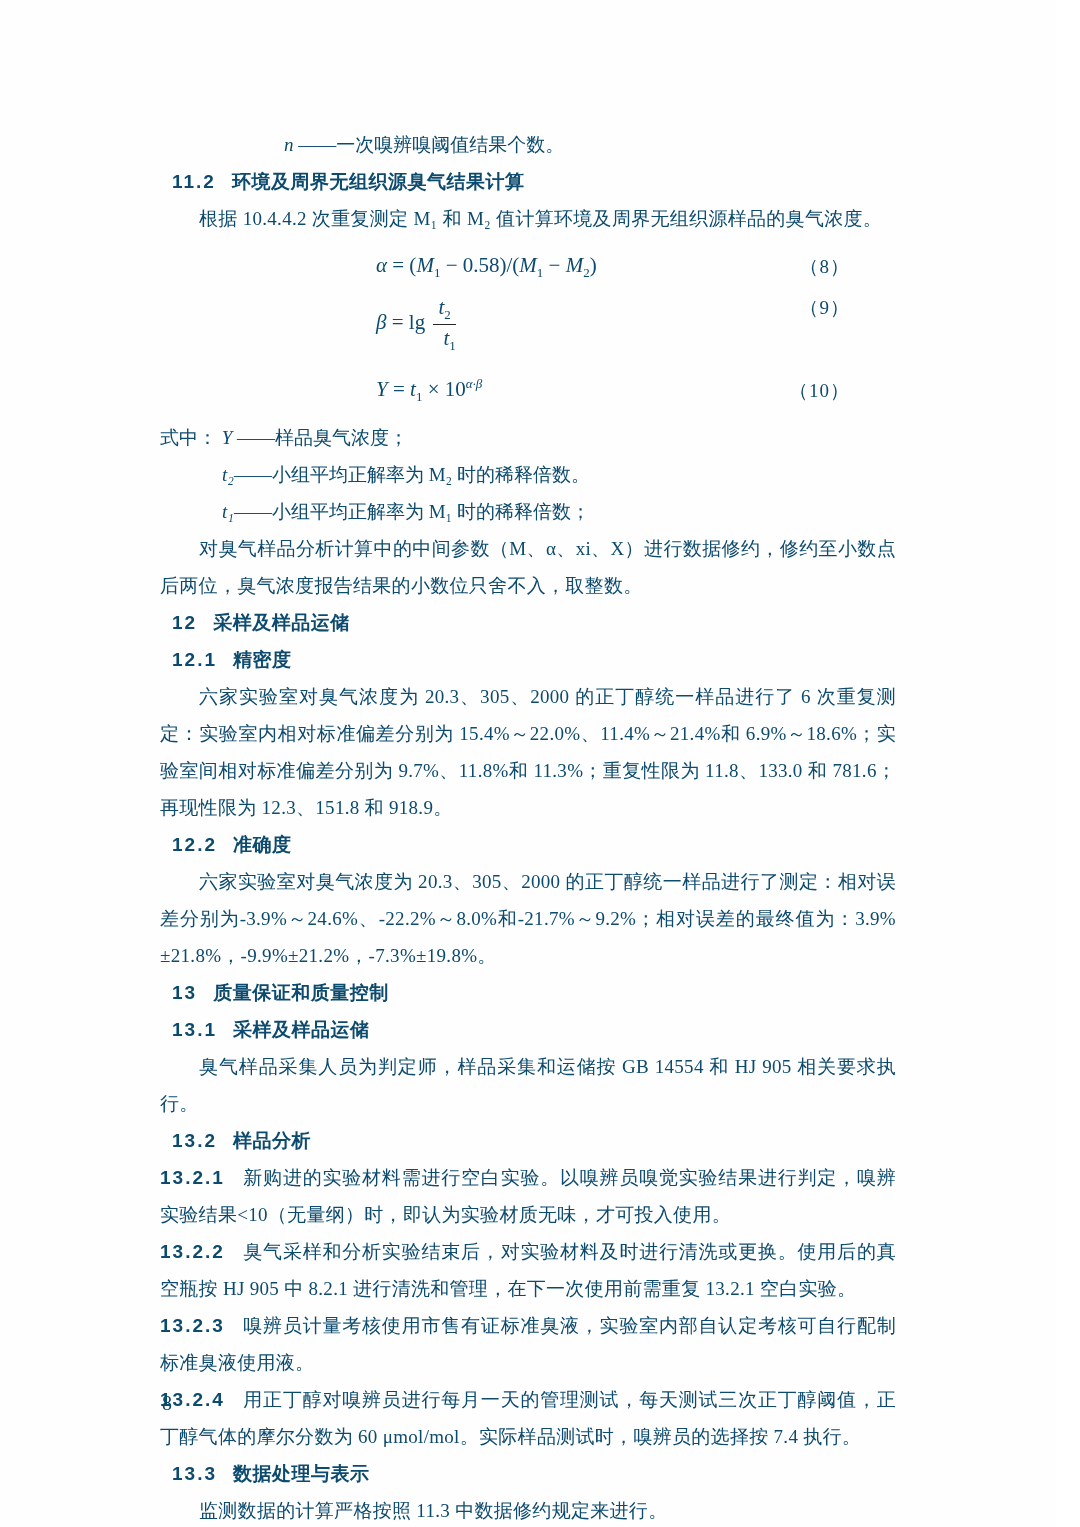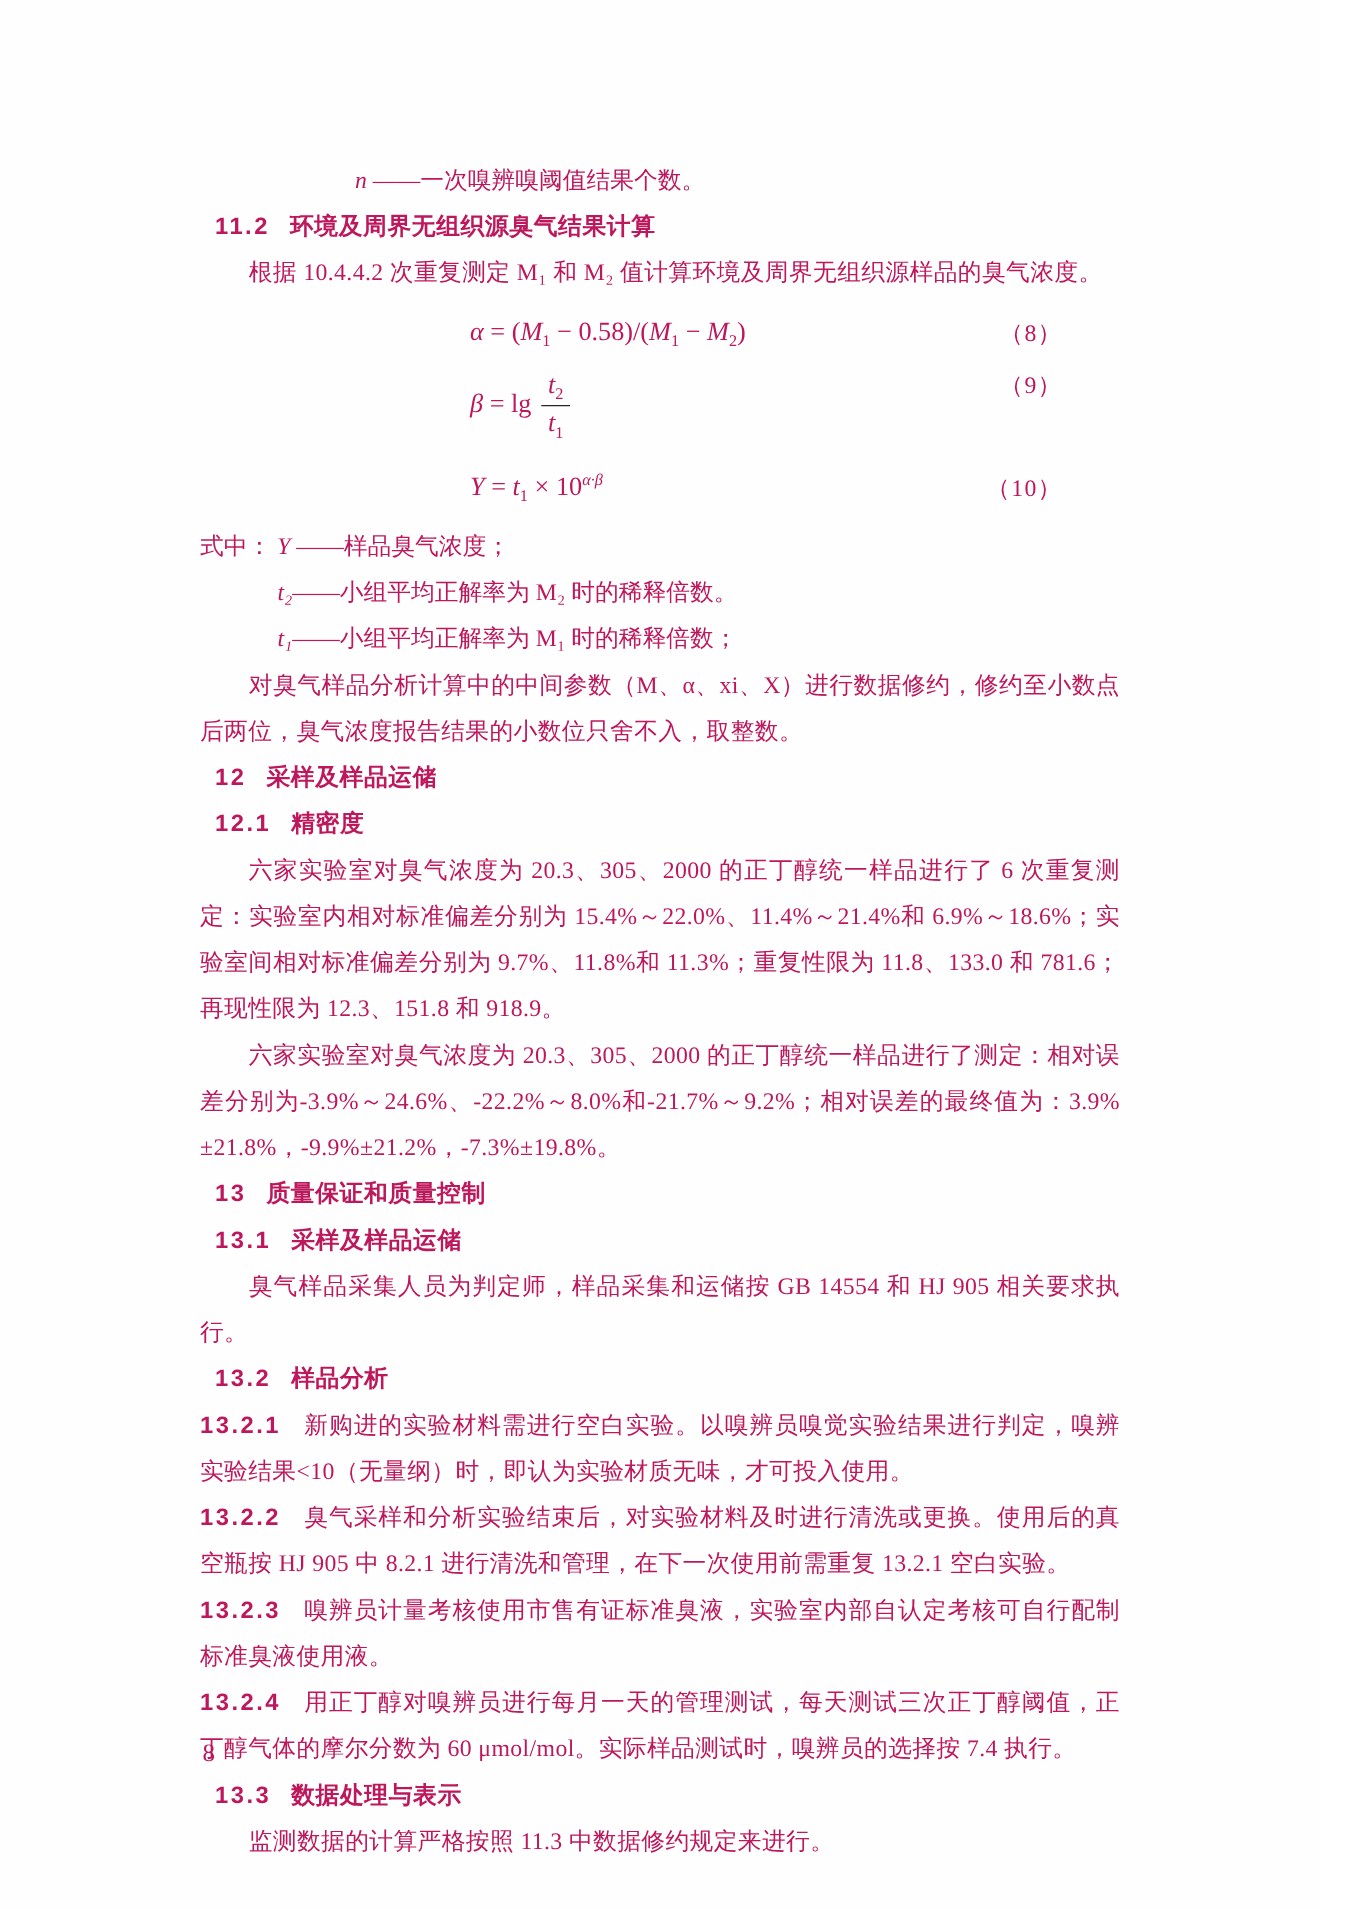--- a/index.html
+++ b/index.html
@@ -2,21 +2,21 @@
 <html><head>
 <meta charset="utf-8">
 <style>
   html,body{margin:0;padding:0;background:#ffffff;}
   .page{
     position:relative;
     width:1056px;height:1527px;
     background:#fefefe;
     box-sizing:border-box;
     padding:126px 160px 0 160px;
-    color:#be185d;
+    color:#0c4a6e;
     font-family:"Liberation Serif","DejaVu Serif",serif;
     overflow:hidden;
   }
   .body-text{
     font-size:19px;line-height:37px;
     text-align:justify;margin:0;
     letter-spacing:0.3px;
   }
   .indent{text-indent:39px;}
   .heading{
@@ -34,21 +34,21 @@
   .eq-row.top-align{align-items:flex-start;}
   .eq{font-size:21px;font-family:"Liberation Serif","DejaVu Serif",serif;white-space:nowrap;}
   .eq sub{font-size:13px;}
   .eq sup{font-size:13px;}
   .eq .it{font-style:italic;}
   .eq-num{font-size:19px;letter-spacing:1px;}
   .eq8-row{margin:10px 0 8px 0;height:40px;}
   .eq9-row{margin:6px 0 6px 0;height:66px;}
   .eq10-row{margin:10px 0 8px 0;height:40px;}
   .frac{
-    display:inline-flex;flex-direction:column;align-items:center;
+    display:inline-flex;flex-direction:column;align-items:flex-end;
     vertical-align:middle;margin:0 3px;line-height:1.15;
   }
   .fnum{display:block;padding:0 5px 1px 5px;border-bottom:1.6px solid #262626;}
   .fden{display:block;padding-top:1px;}
   .where-line{font-size:19px;line-height:37px;}
   .where-sub{padding-left:62px;}
   .num-para .p-num{
     font-family:"Liberation Sans","DejaVu Sans",sans-serif;
     font-weight:bold;margin-right:18px;letter-spacing:2px;
   }
@@ -107,20 +107,23 @@
   <h2 class="heading">
     <span class="h-num">12</span><span>采样及样品运储</span>
   </h2>
 
   <h2 class="heading">
     <span class="h-num">12.1</span><span>精密度</span>
   </h2>
 
   <p class="body-text indent">六家实验室对臭气浓度为 20.3、305、2000 的正丁醇统一样品进行了 6 次重复测定：实验室内相对标准偏差分别为 15.4%～22.0%、11.4%～21.4%和 6.9%～18.6%；实验室间相对标准偏差分别为 9.7%、11.8%和 11.3%；重复性限为 11.8、133.0 和 781.6；再现性限为 12.3、151.8 和 918.9。</p>
 
+  <h2 class="heading">
+    <span class="h-num">12.2</span><span>准确度</span>
+  </h2>
 
   <p class="body-text indent">六家实验室对臭气浓度为 20.3、305、2000 的正丁醇统一样品进行了测定：相对误差分别为-3.9%～24.6%、-22.2%～8.0%和-21.7%～9.2%；相对误差的最终值为：3.9%±21.8%，-9.9%±21.2%，-7.3%±19.8%。</p>
 
   <h2 class="heading">
     <span class="h-num">13</span><span>质量保证和质量控制</span>
   </h2>
 
   <h2 class="heading">
     <span class="h-num">13.1</span><span>采样及样品运储</span>
   </h2>

